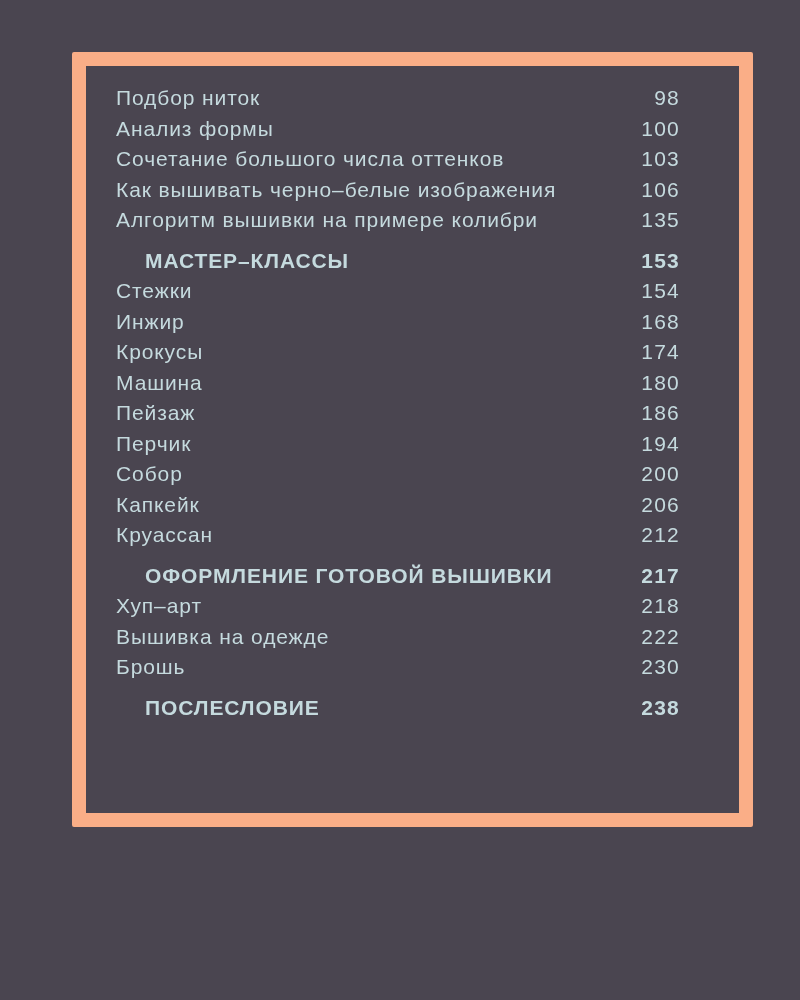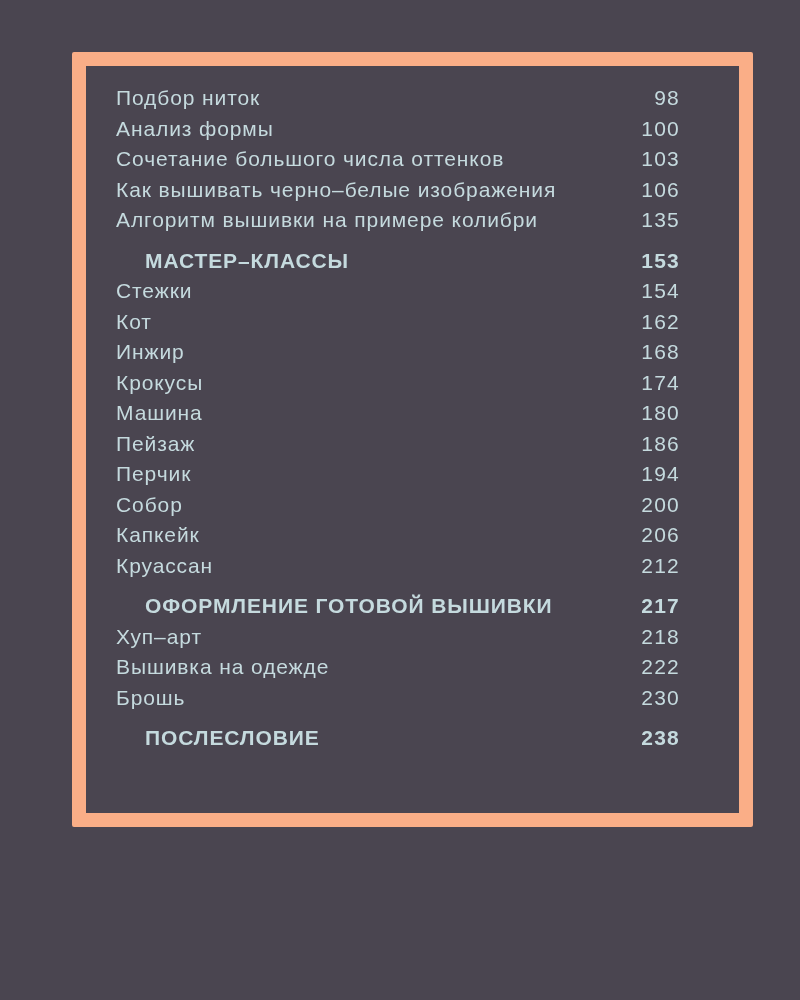--- a/index.html
+++ b/index.html
@@ -86,24 +86,20 @@
       </div>
       <div class="row heading">
         <span class="label">МАСТЕР–КЛАССЫ</span>
         <span class="page">153</span>
       </div>
       <div class="row">
         <span class="label">Стежки</span>
         <span class="page">154</span>
       </div>
       <div class="row">
-        <span class="label">Кот</span>
-        <span class="page">162</span>
-      </div>
-      <div class="row">
         <span class="label">Инжир</span>
         <span class="page">168</span>
       </div>
       <div class="row">
         <span class="label">Крокусы</span>
         <span class="page">174</span>
       </div>
       <div class="row">
         <span class="label">Машина</span>
         <span class="page">180</span>

